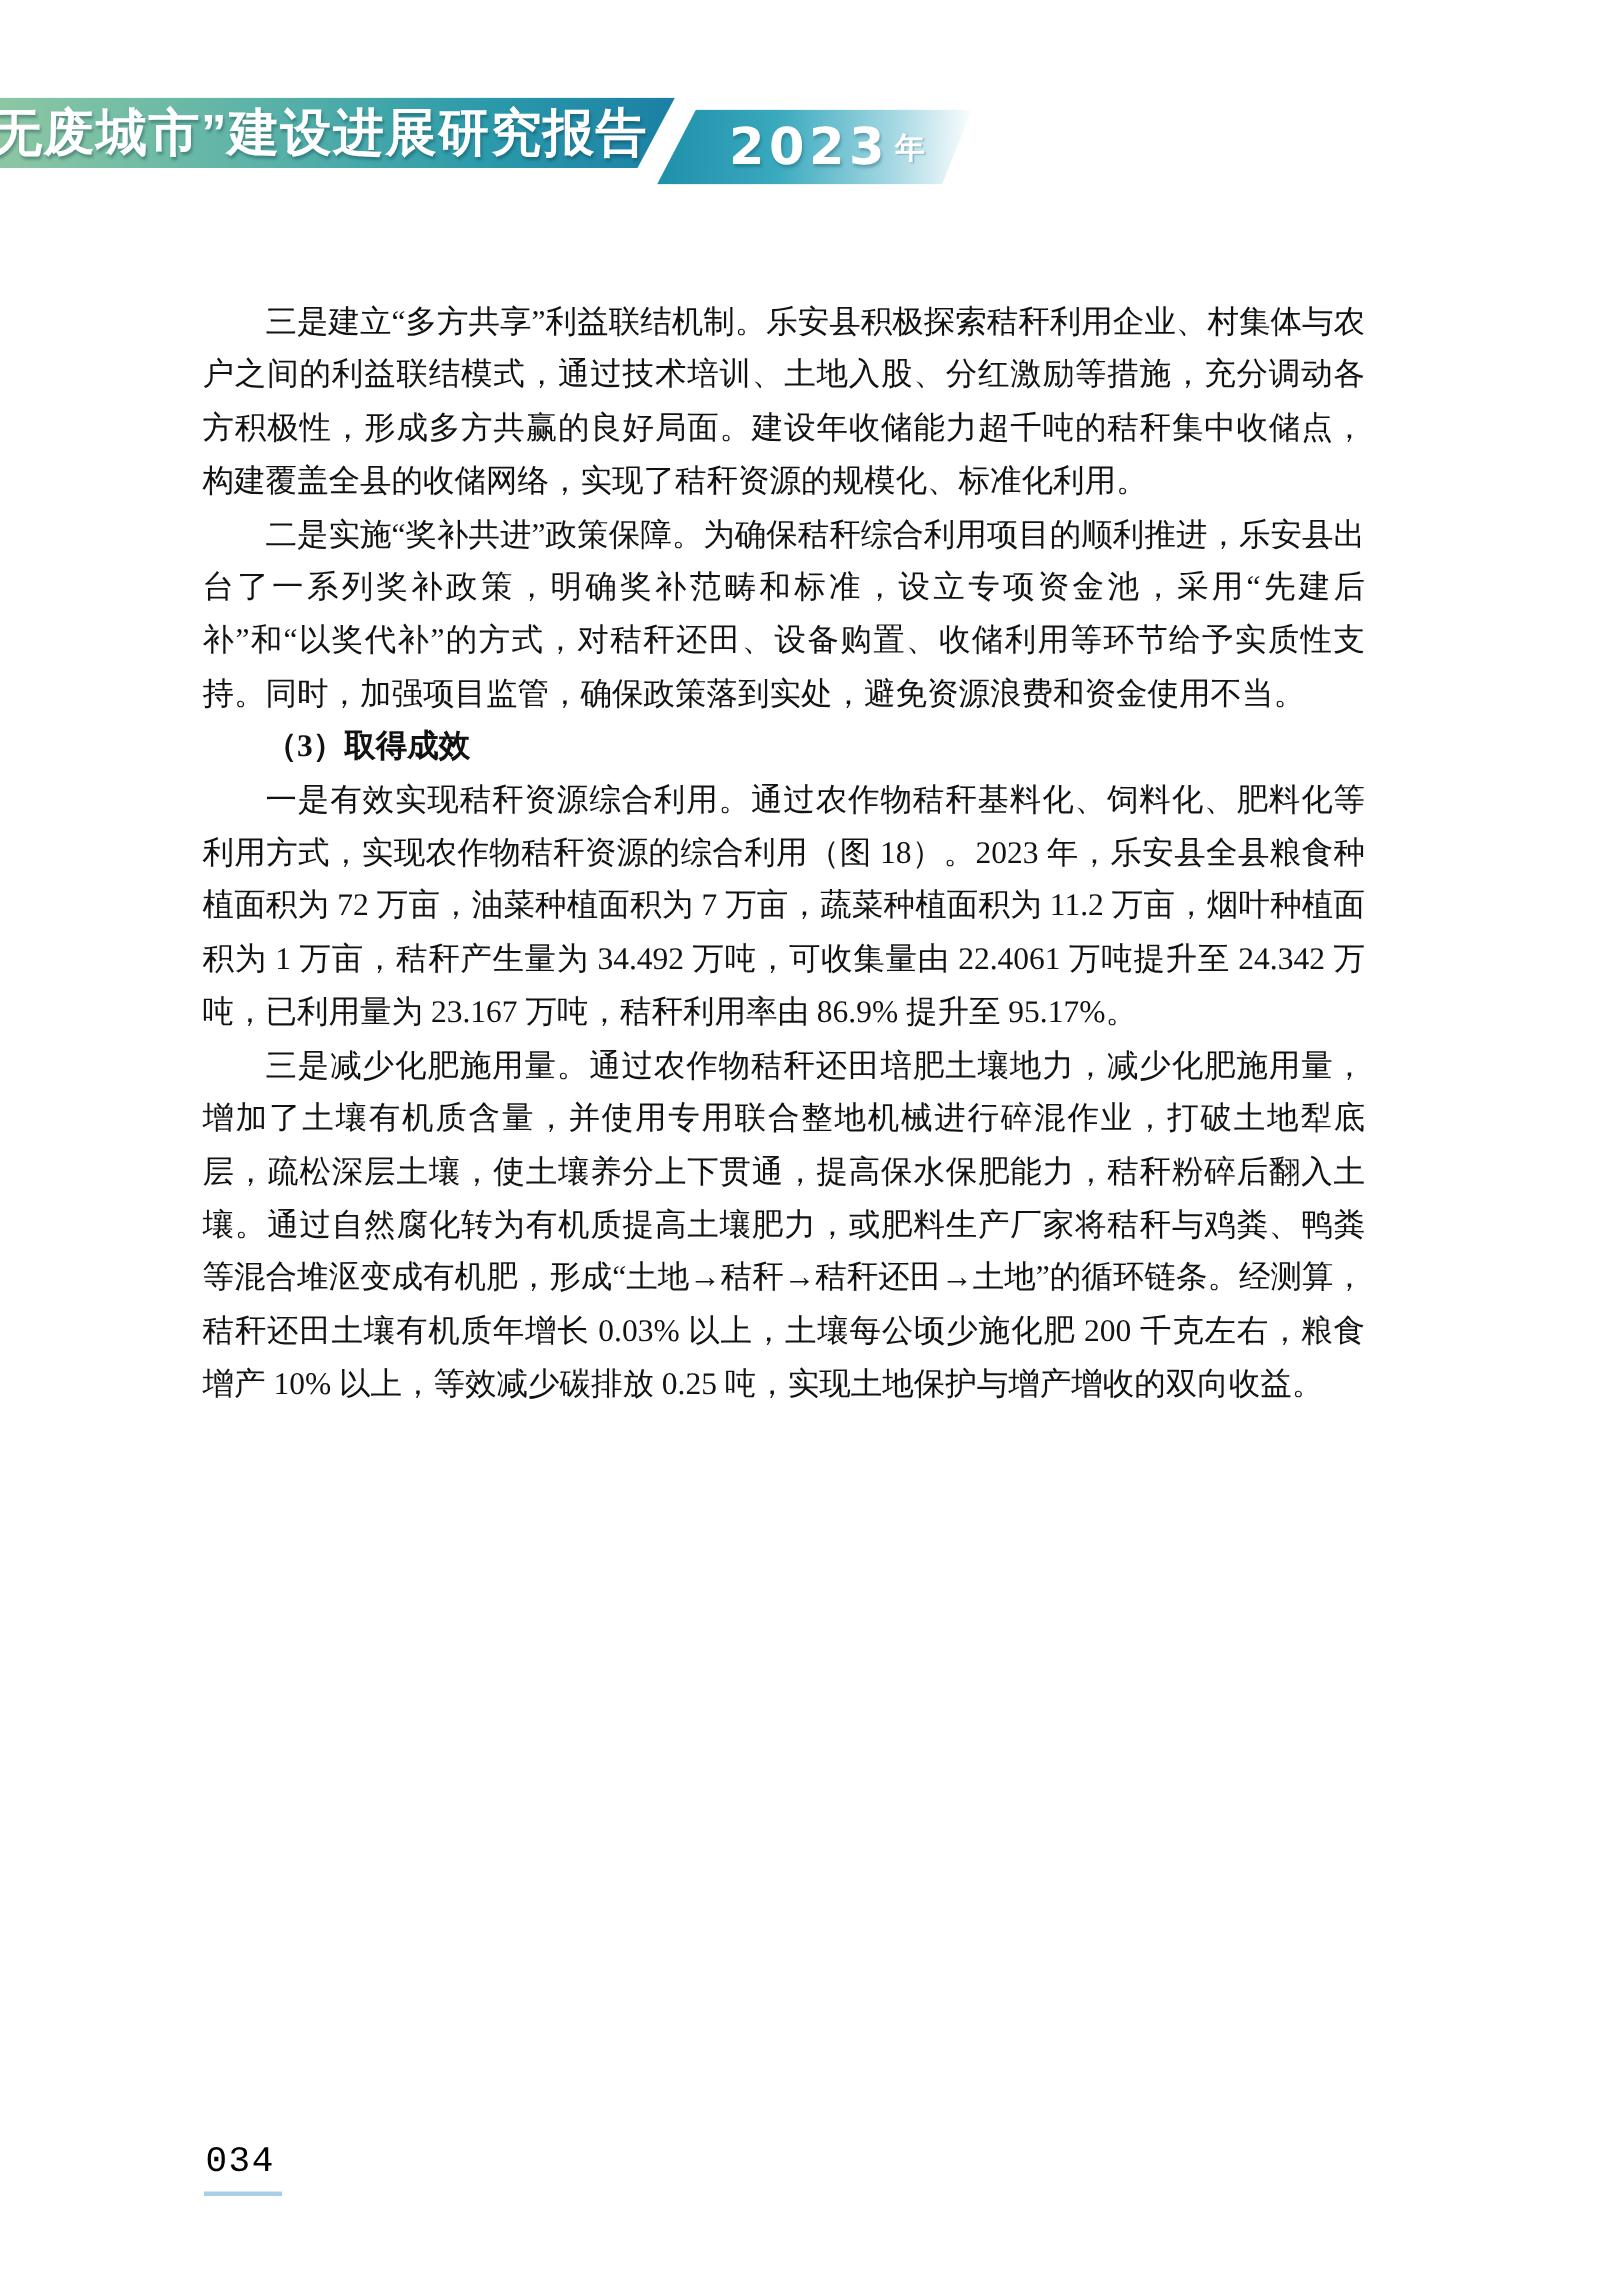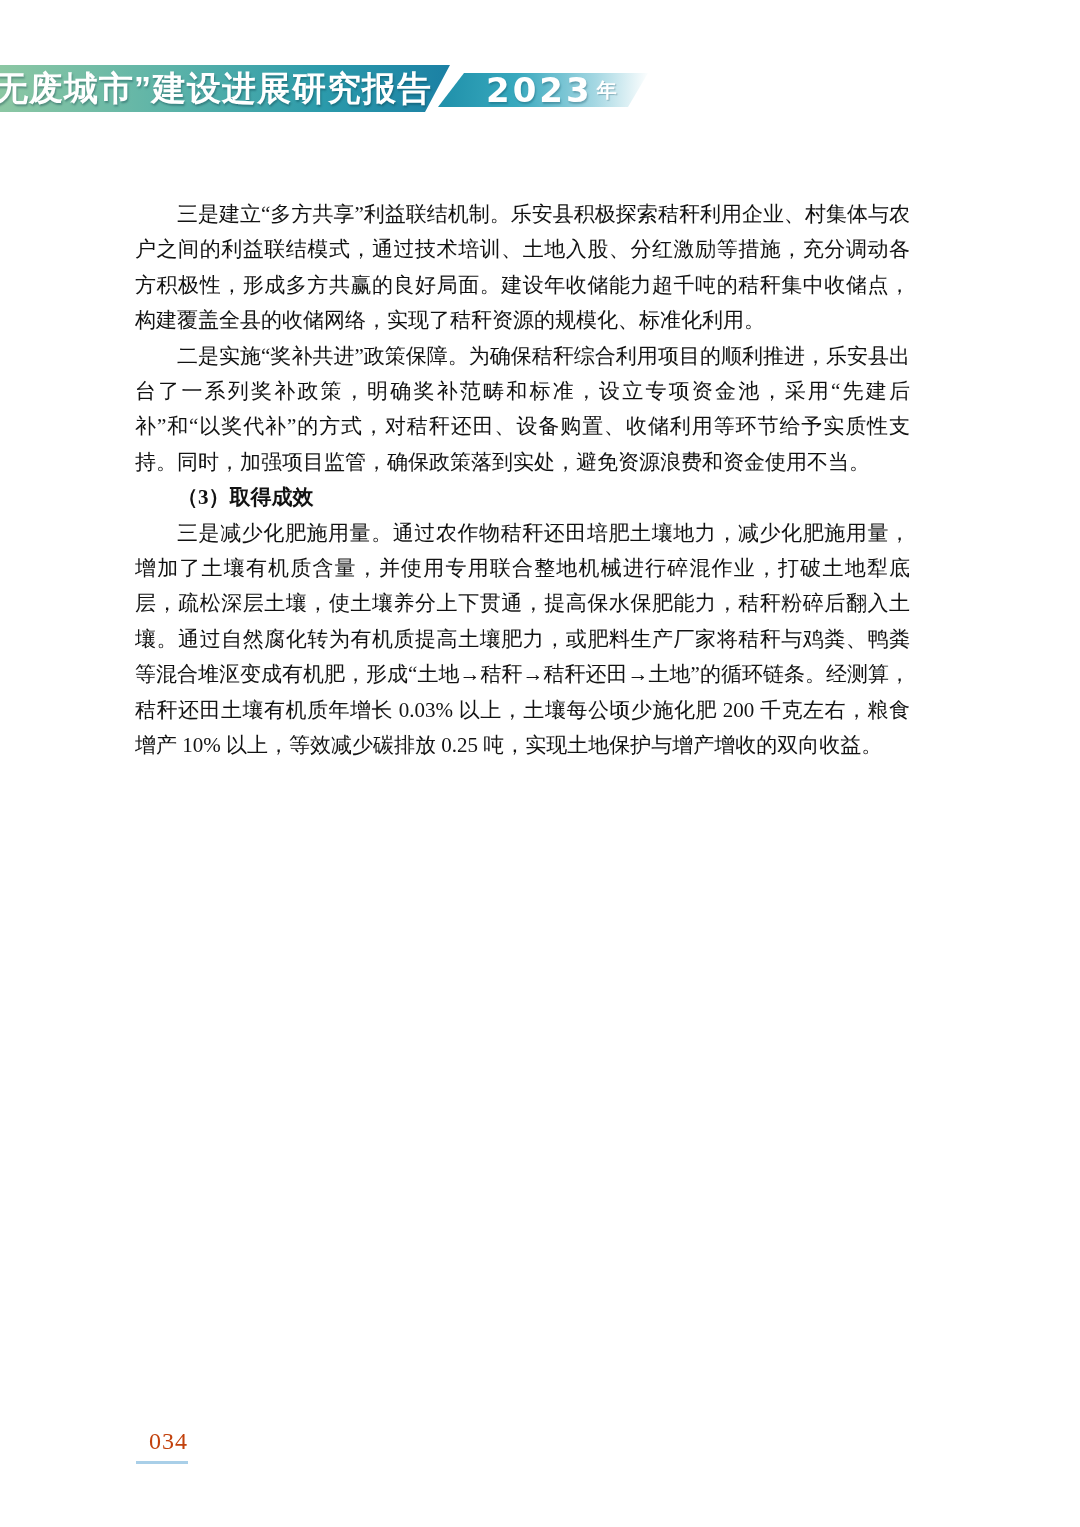--- a/index.html
+++ b/index.html
@@ -15,21 +15,21 @@
     clip-path:polygon(0 0,100% 0,calc(100% - 25px) 100%,0 100%);
     display:flex;align-items:center;justify-content:flex-end;
     padding-right:18px;box-sizing:border-box;
   }
   .band-title{
     color:#ffffff;font-family:"Liberation Sans","DejaVu Sans",sans-serif;
     font-weight:bold;font-size:34px;letter-spacing:1px;white-space:nowrap;
     text-shadow:1px 2px 2px rgba(0,50,60,.35);
   }
   .badge{
-    position:absolute;left:438px;top:73px;width:210px;height:34px;z-index:1;
+    position:absolute;left:438px;top:73px;width:210px;height:50px;z-index:1;
     background:linear-gradient(93deg,#1e8fa9 0%,#39a9be 38%,#a6d8e3 75%,rgba(255,255,255,0) 100%);
     clip-path:polygon(26px 0,100% 0,calc(100% - 20px) 100%,0 100%);
     display:flex;align-items:center;padding-left:48px;box-sizing:border-box;
   }
   .badge-year{
     color:#ffffff;font-family:"DejaVu Sans",sans-serif;font-weight:800;
     font-size:34px;letter-spacing:3px;text-shadow:1px 2px 2px rgba(0,60,80,.30);
   }
   .badge-suffix{
     color:#ffffff;font-family:"Liberation Sans","DejaVu Sans",sans-serif;
@@ -40,23 +40,23 @@
   .content{
     position:absolute;left:135px;top:197px;width:775px;
     font-size:21px;line-height:35.4px;color:#121212;text-align:justify;
   }
   .para{margin:0;}
   .para.indent{text-indent:2em;}
   .para.heading{font-weight:bold;}
   .content sub{font-size:0.62em;line-height:0;}
   
   .pagenum{
-    position:absolute;left:137px;top:1428px;color:#c2410c;
-    font-family:Liberation Serif, serif;
-    font-size:24px;letter-spacing:1px;margin-left:12px;
+    position:absolute;left:137px;top:1428px;color:#000000;
+    font-family:Liberation Mono, monospace;
+    font-size:24px;letter-spacing:1px;
   }
   .pagenum-line{
     position:absolute;left:136px;top:1461px;width:52px;height:3px;
     background:#a9cfe8;
   }
 </style>
 </head>
 <body>
 
 <div class="page">
@@ -68,20 +68,21 @@
     <div class="badge">
       <span class="badge-year">2023</span>
       <span class="badge-suffix">年</span>
     </div>
   </header>
 
   <main class="content">
       <p class="para indent">三是建立“多方共享”利益联结机制。乐安县积极探索秸秆利用企业、村集体与农户之间的利益联结模式，通过技术培训、土地入股、分红激励等措施，充分调动各方积极性，形成多方共赢的良好局面。建设年收储能力超千吨的秸秆集中收储点，构建覆盖全县的收储网络，实现了秸秆资源的规模化、标准化利用。</p>
       <p class="para indent">二是实施“奖补共进”政策保障。为确保秸秆综合利用项目的顺利推进，乐安县出台了一系列奖补政策，明确奖补范畴和标准，设立专项资金池，采用“先建后补”和“以奖代补”的方式，对秸秆还田、设备购置、收储利用等环节给予实质性支持。同时，加强项目监管，确保政策落到实处，避免资源浪费和资金使用不当。</p>
       <p class="para heading indent">（3）取得成效</p>
+      <p class="para indent">一是有效实现秸秆资源综合利用。通过农作物秸秆基料化、饲料化、肥料化等利用方式，实现农作物秸秆资源的综合利用（图 18）。2023 年，乐安县全县粮食种植面积为 72 万亩，油菜种植面积为 7 万亩，蔬菜种植面积为 11.2 万亩，烟叶种植面积为 1 万亩，秸秆产生量为 34.492 万吨，可收集量由 22.4061 万吨提升至 24.342 万吨，已利用量为 23.167 万吨，秸秆利用率由 86.9% 提升至 95.17%。</p>
       <p class="para indent">三是减少化肥施用量。通过农作物秸秆还田培肥土壤地力，减少化肥施用量，增加了土壤有机质含量，并使用专用联合整地机械进行碎混作业，打破土地犁底层，疏松深层土壤，使土壤养分上下贯通，提高保水保肥能力，秸秆粉碎后翻入土壤。通过自然腐化转为有机质提高土壤肥力，或肥料生产厂家将秸秆与鸡粪、鸭粪等混合堆沤变成有机肥，形成“土地→秸秆→秸秆还田→土地”的循环链条。经测算，秸秆还田土壤有机质年增长 0.03% 以上，土壤每公顷少施化肥 200 千克左右，粮食增产 10% 以上，等效减少碳排放 0.25 吨，实现土地保护与增产增收的双向收益。</p>
     </main>
 
   <footer>
     <div class="pagenum">034</div>
     <div class="pagenum-line"></div>
   </footer>
 
 </div>
 

